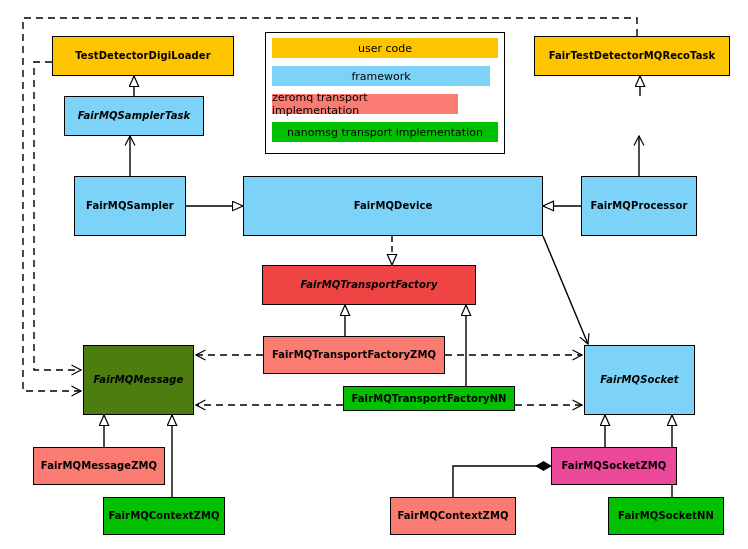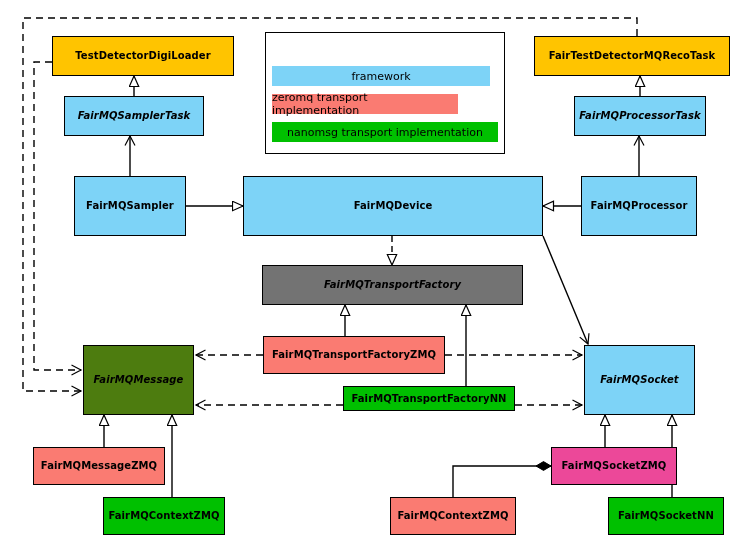--- a/index.html
+++ b/index.html
@@ -120,20 +120,23 @@
 
       <path d="M 637,36 L 637,18 L 23,18 L 23,391 L 81,391" stroke-dasharray="7,5" marker-end="url(#open-arrow)"></path>
 
       <path d="M 52,62 L 34,62 L 34,370 L 81,370" stroke-dasharray="7,5" marker-end="url(#open-arrow)"></path>
 
     </g>
   </svg>
 
   <div class="legend-box" style="left:265px; top:32px; width:240px; height:122px;"></div>
 
+  <div class="legend-row" style="left:272px; top:38px; width:226px; height:20px; background:#FFC400;">
+    <span>user code</span>
+  </div>
   <div class="legend-row" style="left:272px; top:66px; width:218px; height:20px; background:#7DD3F7;">
     <span>framework</span>
   </div>
   <div class="legend-row" style="left:272px; top:94px; width:186px; height:20px; background:#FA7B72;">
     <span>zeromq transport implementation</span>
   </div>
   <div class="legend-row" style="left:272px; top:122px; width:226px; height:20px; background:#00C000;">
     <span>nanomsg transport implementation</span>
   </div>
 
@@ -142,37 +145,34 @@
   </div>
 
   <div class="node abstract" style="left:64px; top:96px; width:140px; height:40px; background:#7DD3F7;">
     <span>FairMQSamplerTask</span>
   </div>
 
   <div class="node" style="left:534px; top:36px; width:196px; height:40px; background:#FFC400;">
     <span>FairTestDetectorMQRecoTask</span>
   </div>
 
-  <div class="node abstract" style="left:574px; top:96px; width:132px; height:40px; background:#7DD3F7;">
-    <span>FairMQProcessorTask</span>
-  </div>
 
   <div class="node" style="left:74px; top:176px; width:112px; height:60px; background:#7DD3F7;">
     <span>FairMQSampler</span>
   </div>
 
   <div class="node" style="left:243px; top:176px; width:300px; height:60px; background:#7DD3F7;">
     <span>FairMQDevice</span>
   </div>
 
   <div class="node" style="left:581px; top:176px; width:116px; height:60px; background:#7DD3F7;">
     <span>FairMQProcessor</span>
   </div>
 
-  <div class="node abstract" style="left:262px; top:265px; width:261px; height:40px; background:#737373;">
+  <div class="node abstract" style="left:262px; top:265px; width:214px; height:40px; background:#ef4444;">
     <span>FairMQTransportFactory</span>
   </div>
 
   <div class="node" style="left:263px; top:336px; width:182px; height:38px; background:#FA7B72;">
     <span>FairMQTransportFactoryZMQ</span>
   </div>
 
   <div class="node" style="left:343px; top:386px; width:172px; height:25px; background:#00C000;">
     <span>FairMQTransportFactoryNN</span>
   </div>

